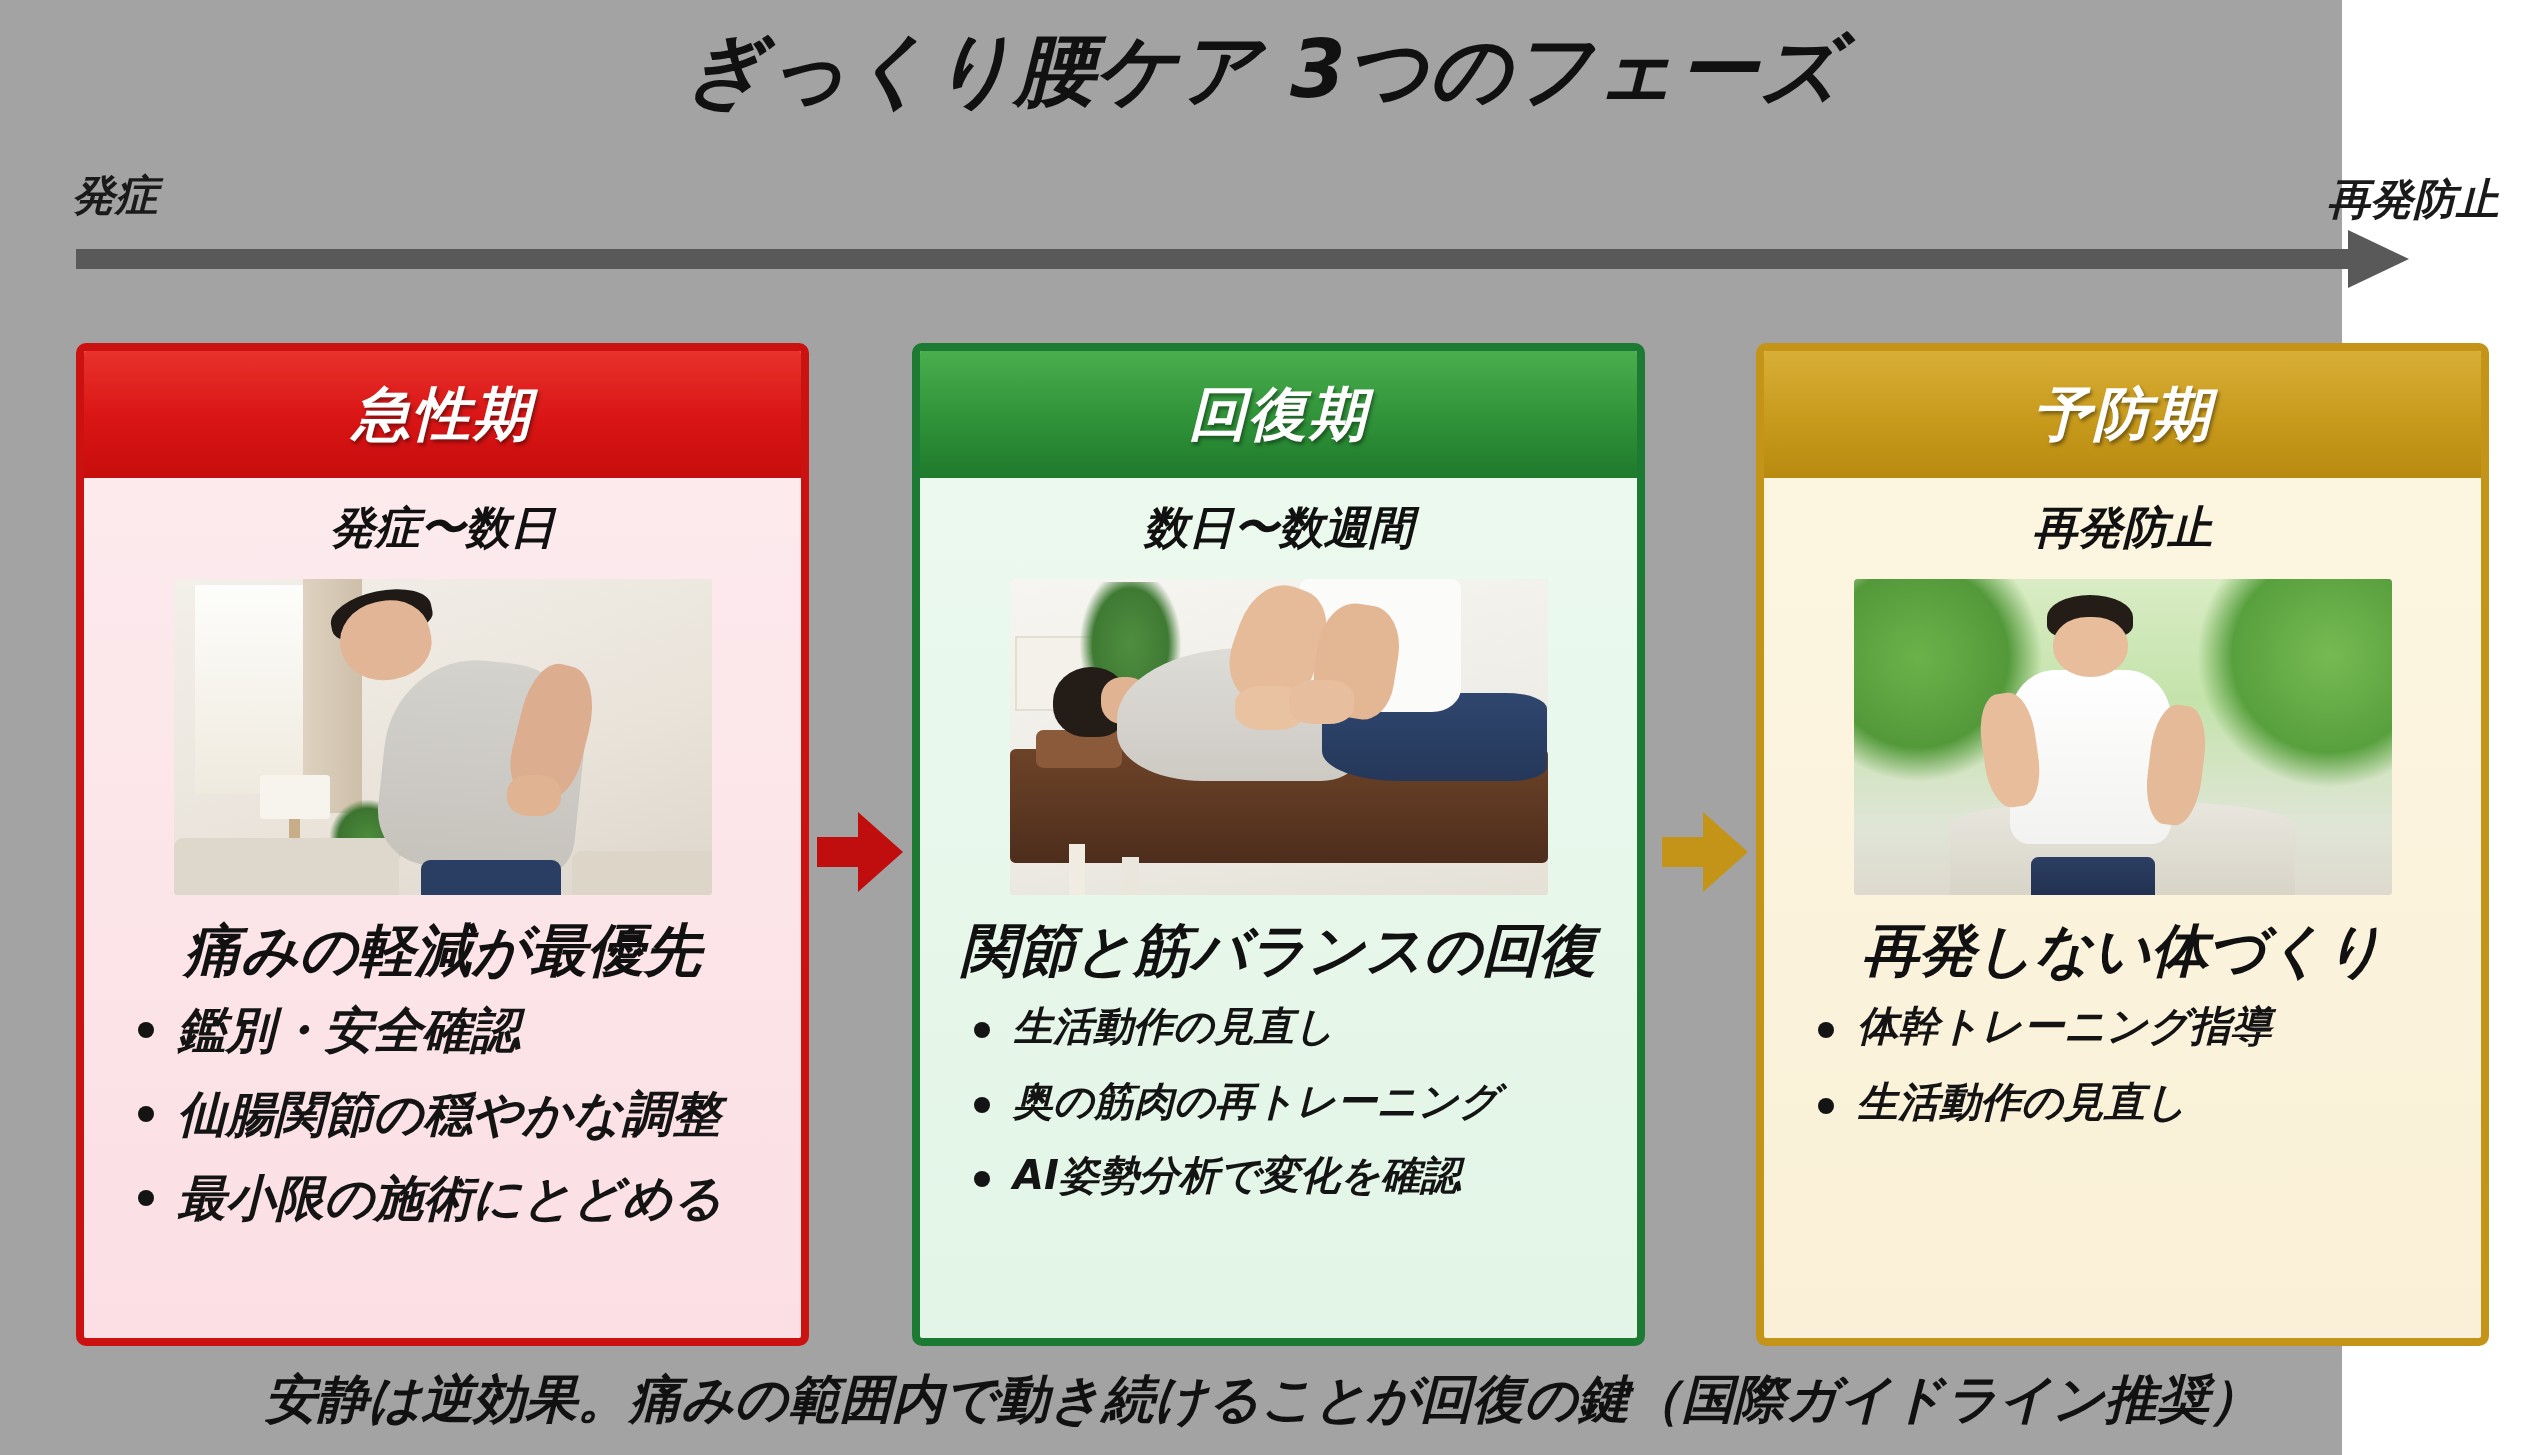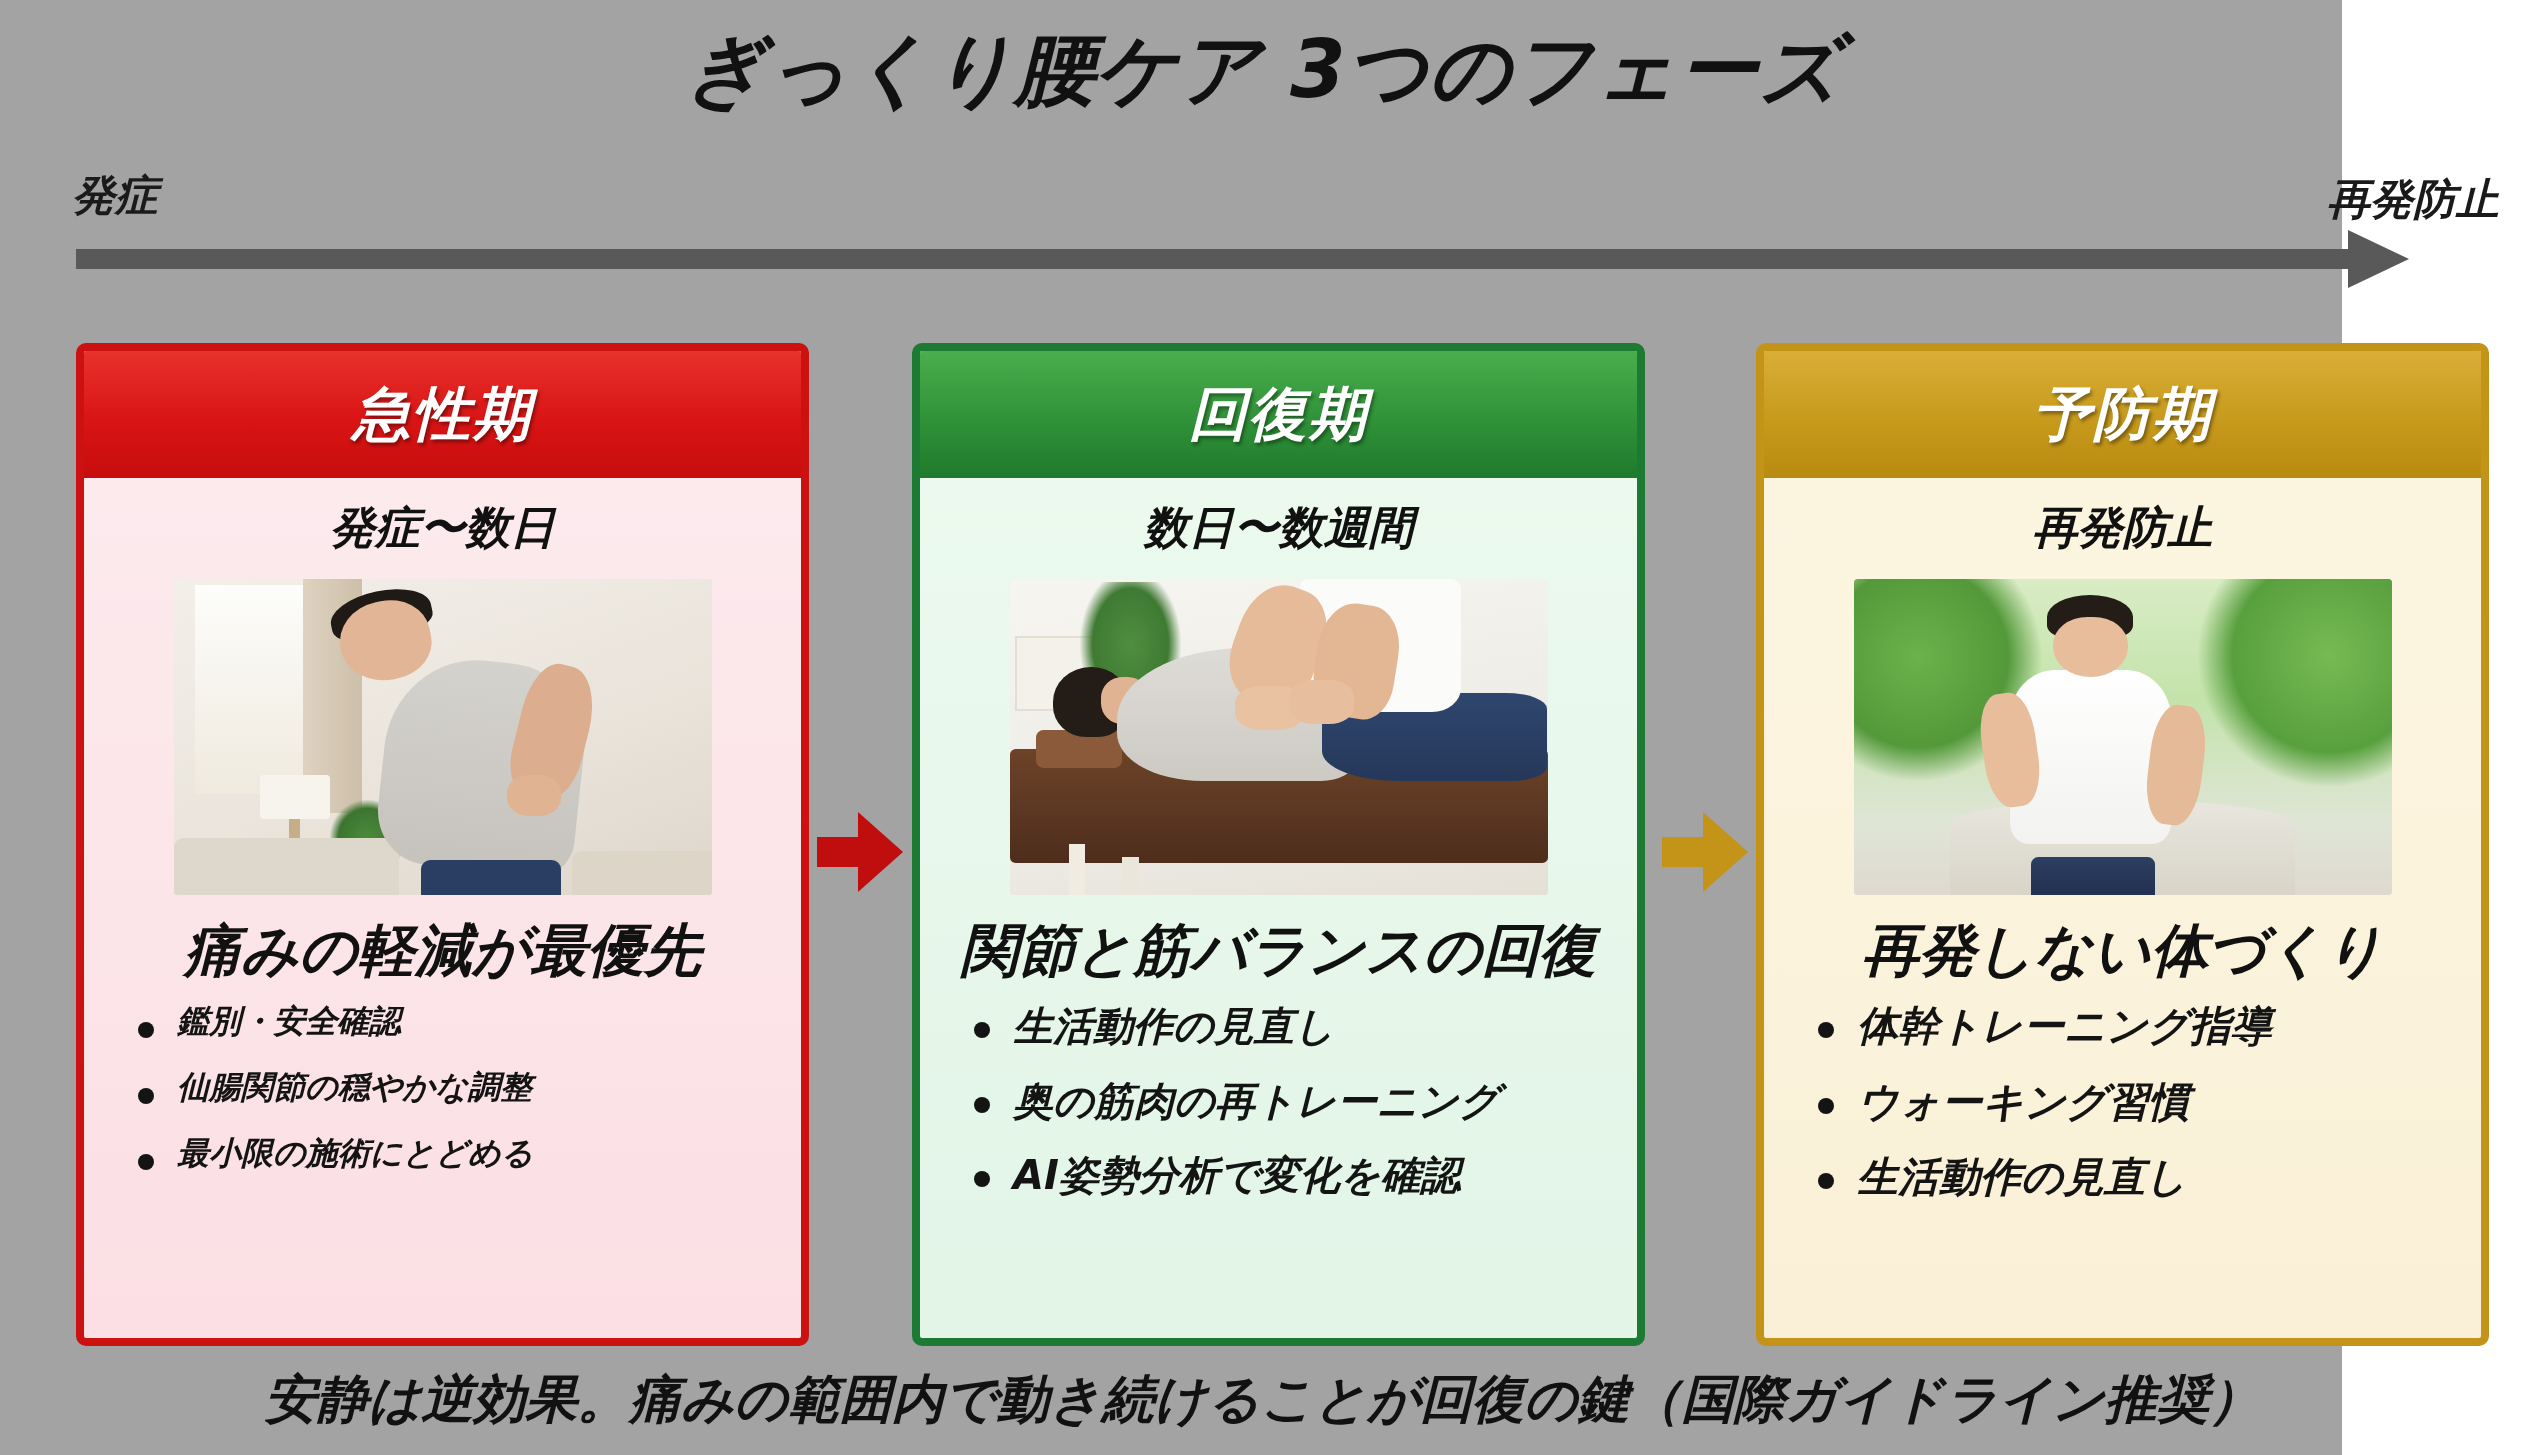--- a/index.html
+++ b/index.html
@@ -143,21 +143,21 @@
   }
 
   .card-bullets {
     margin: 24px 0 0 48px;
     padding: 0;
     list-style: none;
   }
   .card-bullets li {
     position: relative;
     padding-left: 45px;
-    font-size: 32px;
+    font-size: 49px;
     font-weight: 700;
     color: #141414;
     line-height: 1.06;
     margin-bottom: 32px;
     white-space: nowrap;
   }
   .card-bullets li::before {
     content: "";
     position: absolute;
     left: 5.6px;
@@ -347,21 +347,20 @@
             <div class="s3-shorts"></div>
           <div class="s3-arm-l"></div>
             <div class="s3-arm-r"></div>
           <div class="s3-hair"></div>
             <div class="s3-face"></div>
         </div>
       </div>
       <div class="card-tagline">再発しない体づくり</div>
       <ul class="card-bullets">
         <li>体幹トレーニング指導</li>
-        <li>ウォーキング習慣</li>
         <li>生活動作の見直し</li>
       </ul>
     </div>
 
     <div class="connector a1">
       <div class="shaft"></div>
         <div class="head"></div>
     </div>
     <div class="connector a2">
       <div class="shaft"></div>

